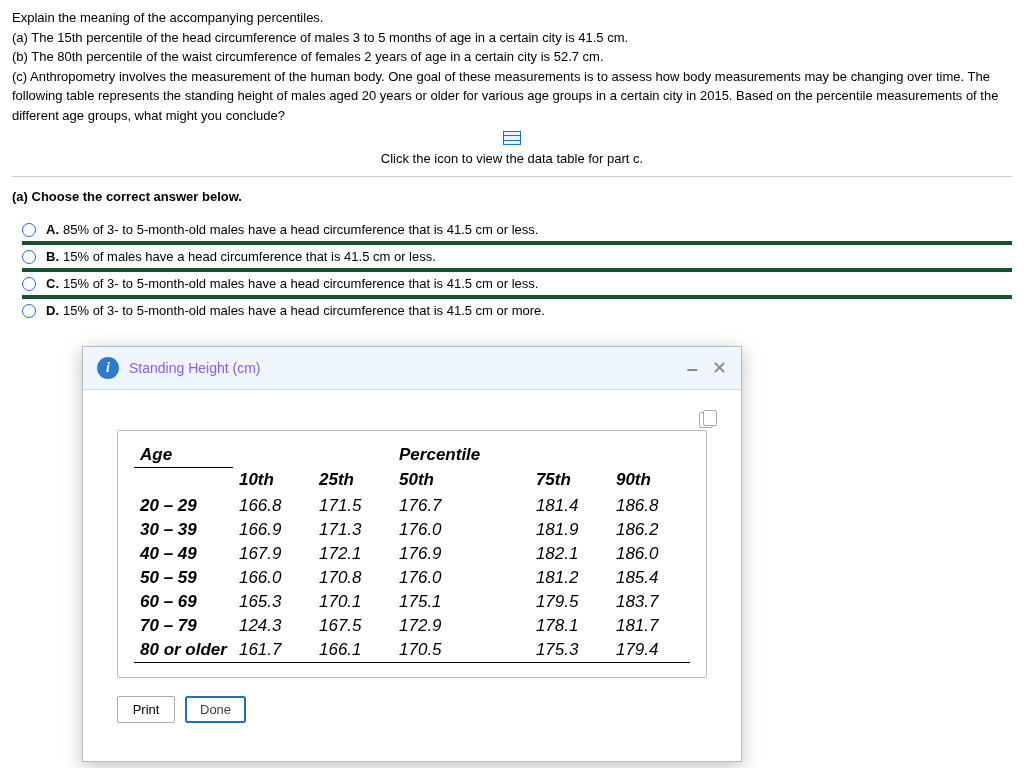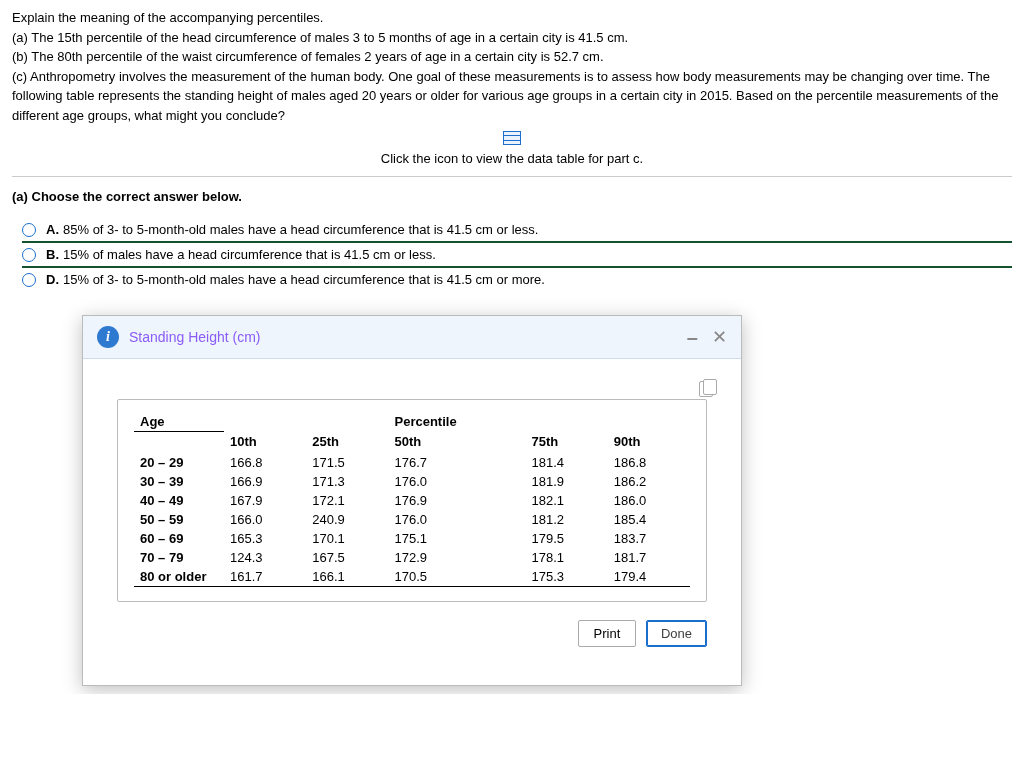--- a/index.html
+++ b/index.html
@@ -23,21 +23,21 @@
       display: inline-flex; flex-direction: column;
       background: #eaf3fd;
     }
     .table-icon span { flex: 1; border-bottom: 1px solid #1a6ecc; }
     .table-icon span:last-child { border-bottom: none; }
     hr.divider { border: none; border-top: 1px solid #ccc; margin: 6px 0 12px 0; }
     .subprompt { margin-bottom: 14px; font-weight: bold; }
     .choices { margin-left: 10px; }
     .choice {
       display: flex; align-items: center; gap: 10px;
-      padding: 4px 0; border-bottom: 2px solid #14532d;
+      padding: 4px 0; border-bottom: 4px solid #14532d;
     }
     .choice:last-child { border-bottom: none; }
     .radio {
       width: 14px; height: 14px; border: 1.5px solid #1a6ecc; border-radius: 50%;
       display: inline-block; flex-shrink: 0;
     }
     .choice b { margin-right: 4px; }
     .modal-wrap {
       margin: 24px 0 0 70px;
       width: 660px;
@@ -76,35 +76,36 @@
     .data-table-box {
       clear: both;
       border: 1px solid #bbb;
       border-radius: 2px;
       padding: 12px 16px 14px 16px;
       margin-top: 12px;
     }
     table.dt {
       border-collapse: collapse;
       width: 100%;
-      font-size: 13px;
+      font-size: 17px;
+      font-style: italic;
     }
     table.dt th, table.dt td {
       text-align: left;
       padding: 2px 6px;
       white-space: nowrap;
     }
     table.dt .age-head { font-weight: bold; border-bottom: 1px solid #000; }
     table.dt .pct-head { font-weight: bold; }
     table.dt .pct-col { font-weight: bold; margin-left: 8px; }
     table.dt td.age { font-weight: bold; }
     table.dt tbody tr:first-child td { padding-top: 4px; }
     .sep-row td { border-top: 1px solid #000; height: 0; padding: 0 !important; }
     .modal-footer {
-      display: flex; justify-content: flex-end; gap: 10px;
+      display: flex; justify-content: flex-start; gap: 10px;
       padding: 18px 0 20px 0;
     }
     .btn {
       border: 1px solid #aaa; background: #fff; padding: 5px 14px;
       font-size: 13px; border-radius: 2px; cursor: pointer;
       min-width: 58px; text-align: center;
     }
     .btn.primary { border-color: #1a6ecc; box-shadow: 0 0 0 1px #1a6ecc inset; color: #404040; }
     .col-age { width: 90px; }
   </style>
@@ -132,20 +133,24 @@
 <div class="subprompt">(a) Choose the correct answer below.</div>
 
 <div class="choices">
   <div class="choice">
     <span class="radio"></span>
     <span><b>A.</b><span>85% of 3- to 5-month-old males have a head circumference that is 41.5 cm or less.</span></span>
   </div>
   <div class="choice">
     <span class="radio"></span>
     <span><b>B.</b><span>15% of males have a head circumference that is 41.5 cm or less.</span></span>
+  </div>
+  <div class="choice">
+    <span class="radio"></span>
+    <span><b>C.</b><span>15% of 3- to 5-month-old males have a head circumference that is 41.5 cm or less.</span></span>
   </div>
   <div class="choice">
     <span class="radio"></span>
     <span><b>D.</b><span>15% of 3- to 5-month-old males have a head circumference that is 41.5 cm or more.</span></span>
   </div>
 </div>
 
 <div class="modal-wrap">
   <div class="modal-header">
     <div class="mh-left">
@@ -200,21 +205,21 @@
               <td class="age col-age">40 – 49</td>
               <td>167.9</td>
               <td>172.1</td>
               <td>176.9</td>
               <td>182.1</td>
               <td>186.0</td>
             </tr>
             <tr>
               <td class="age col-age">50 – 59</td>
               <td>166.0</td>
-              <td>240.9</td>
+              <td>170.8</td>
               <td>176.0</td>
               <td>181.2</td>
               <td>185.4</td>
             </tr>
             <tr>
               <td class="age col-age">60 – 69</td>
               <td>165.3</td>
               <td>170.1</td>
               <td>175.1</td>
               <td>179.5</td>

